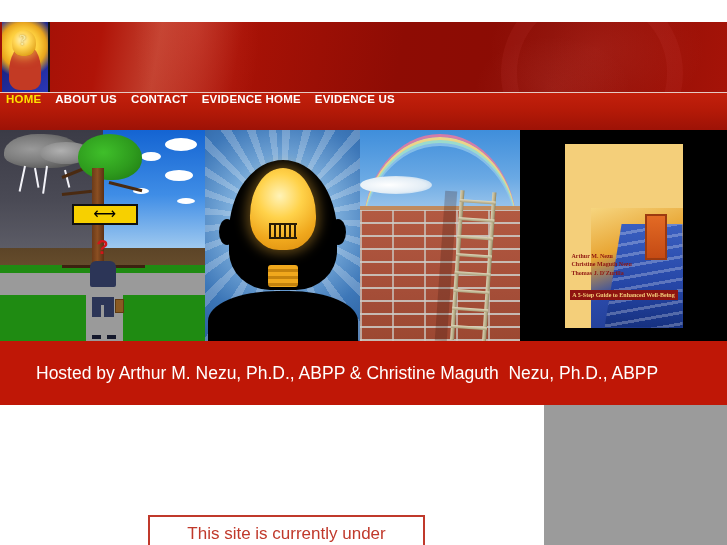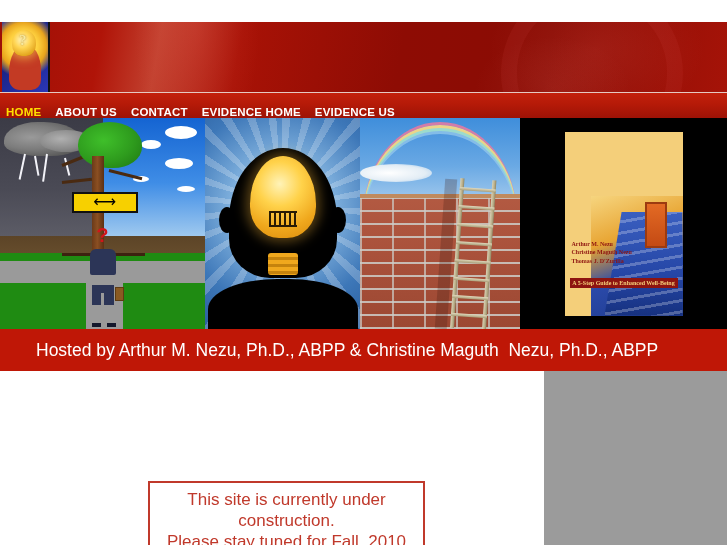--- a/index.html
+++ b/index.html
@@ -99,26 +99,26 @@
     font-size: 27px;
     line-height: 40px;
     font-family: "Liberation Sans", sans-serif;
     letter-spacing: 0px;
     white-space: pre-line;
   }
 
   
   .navbar {
     position: relative;
-    height: 26px;
+    height: 38px;
     background: linear-gradient(180deg, #c3200c 0%, #b51a08 45%, #9d1206 100%);
     border-top: 1px solid #e6c9c2;
     box-sizing: border-box;
     display: flex;
-    align-items: flex-end;
+    align-items: flex-start;
     padding-left: 6px;
   }
   .nav-item {
     color: #ffffff;
     font-size: 11.5px;
     font-weight: bold;
     letter-spacing: 0.2px;
     margin-right: 14px;
     cursor: pointer;
     white-space: nowrap;
@@ -374,21 +374,21 @@
   }
   .book-sub {
     position: absolute; left: 5px; right: 5px; bottom: 28px;
     background: #8e1410; color: #f4cf7a;
     font-size: 6px; font-weight: bold; text-align: center;
     padding: 2px 0; font-family: "Liberation Serif", serif; z-index: 3;
   }
 
   
   .hosted-bar {
-    height: 42px;
+    height: 64px;
     background: #bf1706;
     display: flex;
     align-items: center;
     padding-left: 36px;
     box-sizing: border-box;
   }
   .hosted-text {
     color: #ffffff;
     font-size: 17.5px;
     white-space: pre;

